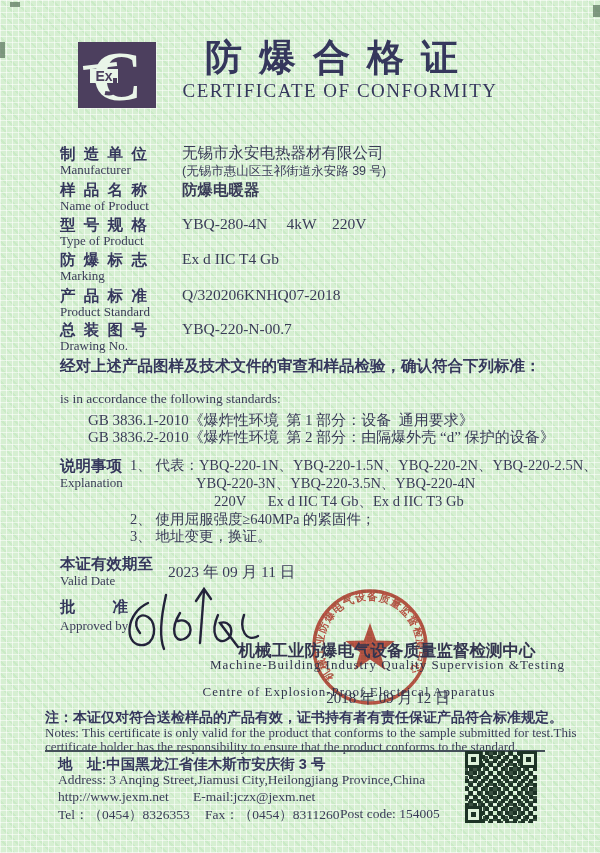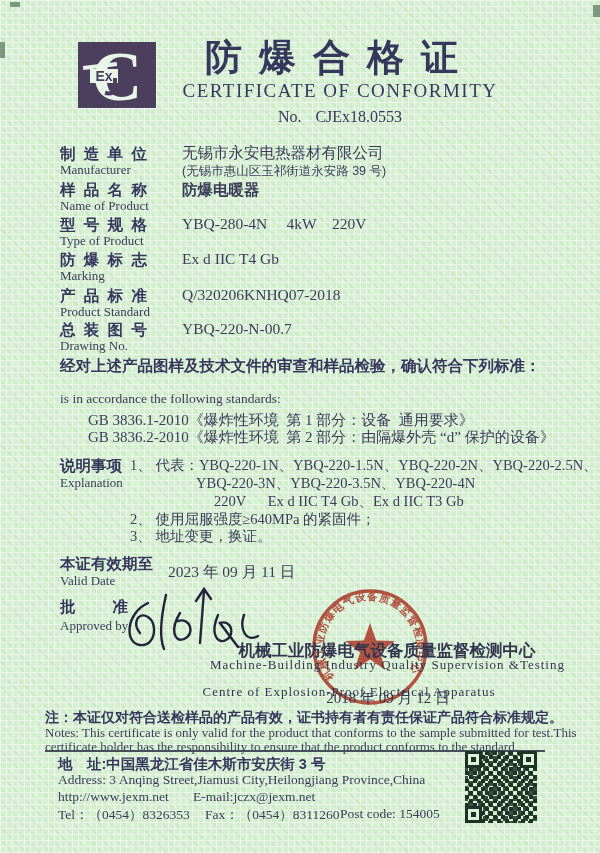--- a/index.html
+++ b/index.html
@@ -65,23 +65,20 @@
       <text x="39" y="58" font-size="70" font-weight="bold" fill="#e9f5e8" text-anchor="middle" font-family="Liberation Serif, DejaVu Serif, serif">C</text>
       <rect x="5" y="22" width="34" height="4" fill="#e9f5e8" transform="rotate(-7 22 24)"></rect>
       <rect x="12" y="27" width="28" height="14" fill="#e9f5e8"></rect>
       <text x="26" y="39" font-size="14" font-weight="bold" fill="#4c3f5e" text-anchor="middle" font-family="Liberation Sans, DejaVu Sans, sans-serif">Ex</text>
       <path d="M 37 36 v 10 q 0 7 -10 5" stroke="#4c3f5e" stroke-width="4" fill="none"></path>
     </svg>
   </div>
 
   <div class="abs title" style="left:130px;top:33px;width:420px;">防爆合格证</div>
   <div class="abs subtitle serif" style="left:130px;top:80px;width:420px;">CERTIFICATE OF CONFORMITY</div>
-  <div class="abs no-line serif" style="left:130px;top:108px;width:420px;">
-    <span>No.</span><span style="display:inline-block;width:14px;"></span><span>CJEx18.0553</span>
-  </div>
 
   <div>
     <div class="abs zh-label" style="left:60px;top:144px;">制 造 单 位</div>
     <div class="abs en-label serif" style="left:60px;top:162px;">Manufacturer</div>
     <div class="abs val" style="left:182px;top:143px;">无锡市永安电热器材有限公司</div>
     <div class="abs val2" style="left:182px;top:163px;">(无锡市惠山区玉祁街道永安路 39 号)</div>
   </div>
   <div>
     <div class="abs zh-label" style="left:60px;top:180px;">样 品 名 称</div>
     <div class="abs en-label serif" style="left:60px;top:198px;">Name of Product</div>

